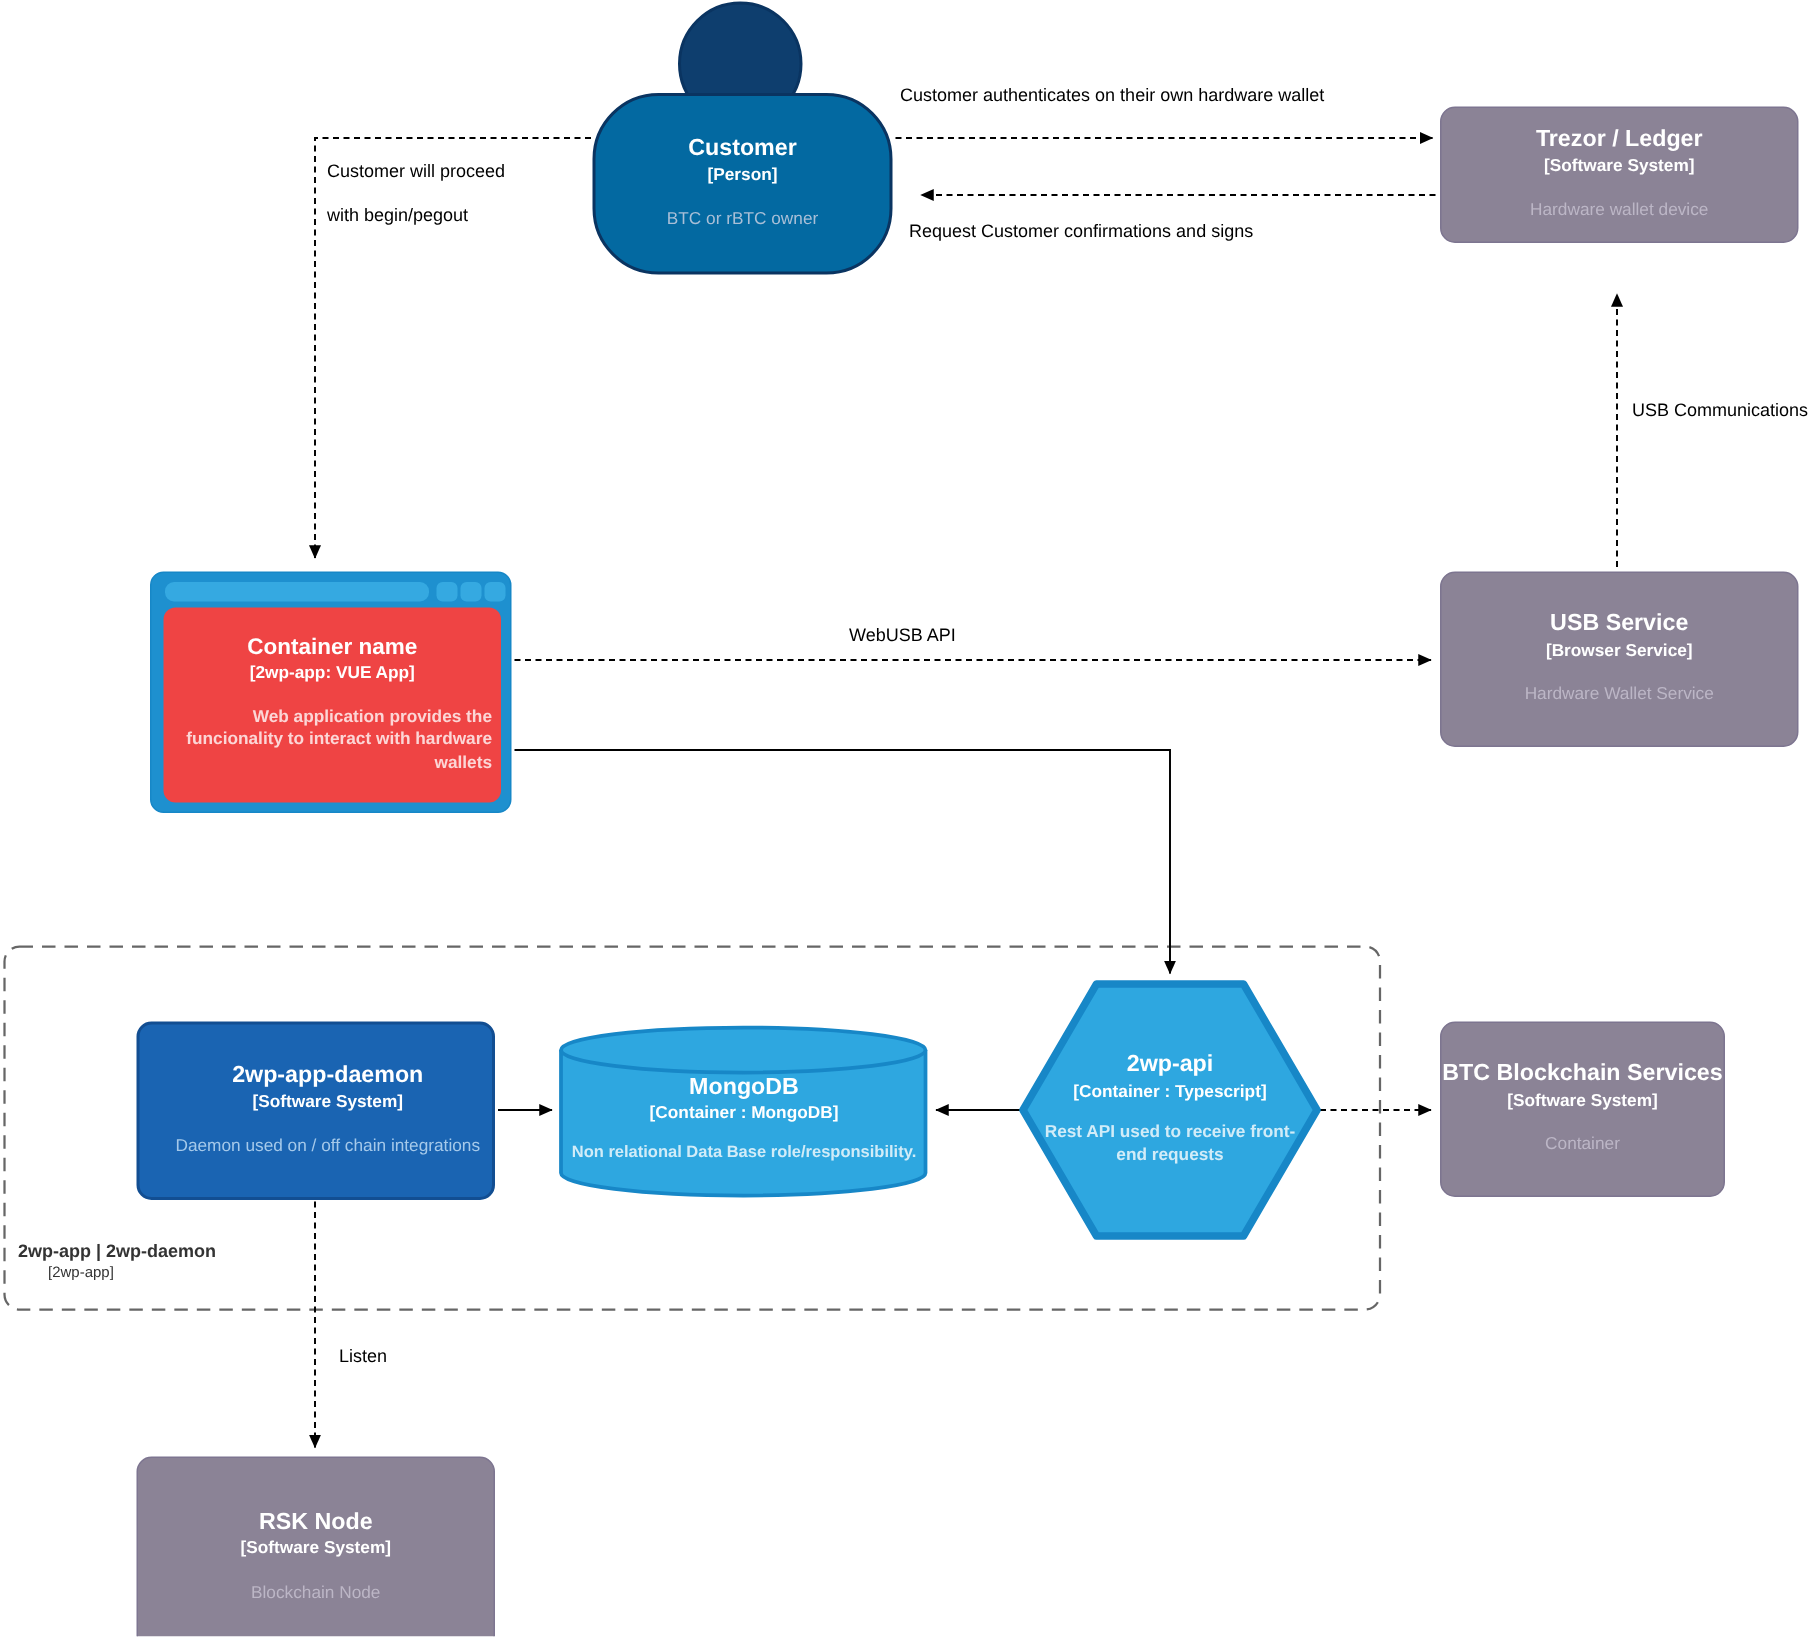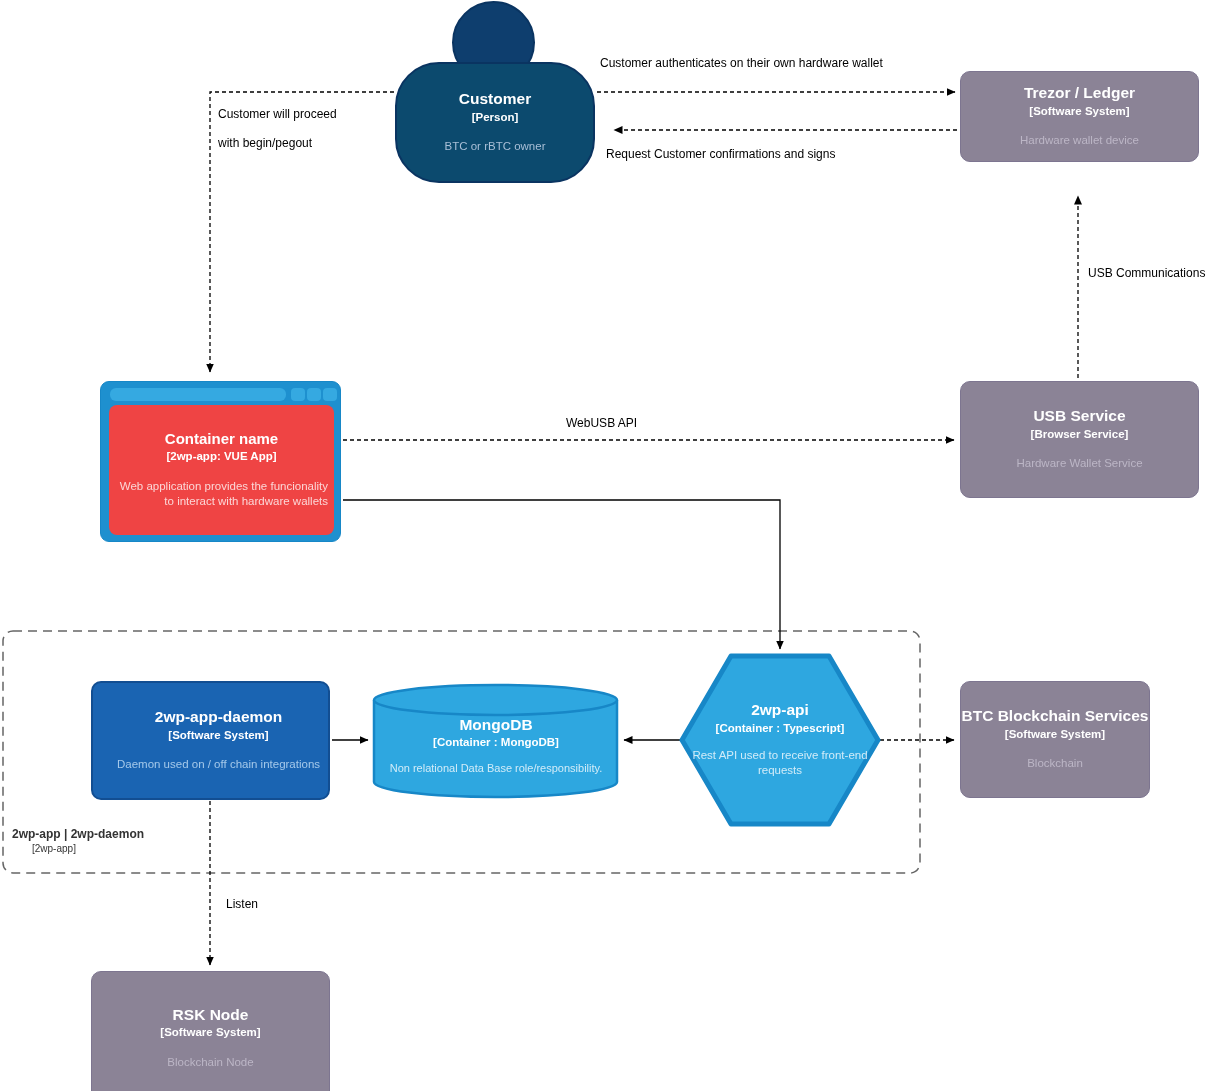--- a/index.html
+++ b/index.html
@@ -3,30 +3,30 @@
 <meta charset="utf-8">
 <style>
   html,body{margin:0;padding:0;background:#ffffff;font-family:"Liberation Sans",sans-serif;}
   #canvas{position:relative;width:1211px;height:1091px;background:#ffffff;overflow:hidden;}
   svg.overlay{position:absolute;left:0;top:0;width:1211px;height:1091px;}
 
   .node{position:absolute;box-sizing:border-box;display:flex;flex-direction:column;
         align-items:center;justify-content:center;text-align:center;color:#fff;}
   .rounded{border-radius:10px;}
   .gray{background:#8b8396;border:1px solid #7d7590;}
-  .navy{background:#0c4a6e;border:2px solid #0a3461;}
+  .navy{background:#0369a1;border:2px solid #0a3461;}
   .dkblue{background:#1a64b2;border:2px solid #124e92;padding-left:16px;}
 
   .title{font-size:15.5px;font-weight:bold;line-height:1.2;}
   .subtitle{font-size:11.5px;font-weight:bold;line-height:1.4;}
   .desc{font-size:11.5px;margin-top:14px;line-height:1.35;}
   .gray .desc{color:#bcb6c6;}
   .navy .desc{color:#a9bfd7;}
   .dkblue .desc{color:#a5c9ea;}
-  .ltblue-desc{color:rgba(255,255,255,0.78);font-weight:normal;}
+  .ltblue-desc{color:rgba(255,255,255,0.78);font-weight:bold;}
 
   
   .person-head{position:absolute;left:452px;top:1px;width:83px;height:83px;border-radius:50%;
                background:#0e3e6e;border:2px solid #0a3461;box-sizing:border-box;}
   .person-body{left:395px;top:62px;width:200px;height:121px;border-radius:44px;}
 
   
   .browser{position:absolute;left:100px;top:381px;width:241px;height:161px;box-sizing:border-box;
            background:#1e90cf;border:1px solid #1787c7;border-radius:9px;}
   .browser-bar{position:absolute;left:9px;top:6px;width:176px;height:13px;border-radius:6px;background:#35a9e1;}
@@ -130,21 +130,21 @@
 
   <div class="shape-label" style="left:687px;top:680px;width:186px;height:120px;">
     <div class="title">2wp-api</div>
     <div class="subtitle">[Container : Typescript]</div>
     <div class="desc ltblue-desc" style="margin-top:12px;">Rest API used to receive front-end requests</div>
   </div>
 
   <div class="node gray rounded" style="left:960px;top:681px;width:190px;height:117px;">
     <div class="title">BTC Blockchain Services</div>
     <div class="subtitle">[Software System]</div>
-    <div class="desc">Blockchain</div>
+    <div class="desc">Container</div>
   </div>
 
   <div class="node gray rounded" style="left:91px;top:971px;width:239px;height:134px;">
     <div class="title">RSK Node</div>
     <div class="subtitle">[Software System]</div>
     <div class="desc">Blockchain Node</div>
   </div>
 
   <div class="boundary-label" style="left:12px;top:827px;">
     <div class="boundary-title">2wp-app | 2wp-daemon</div>

